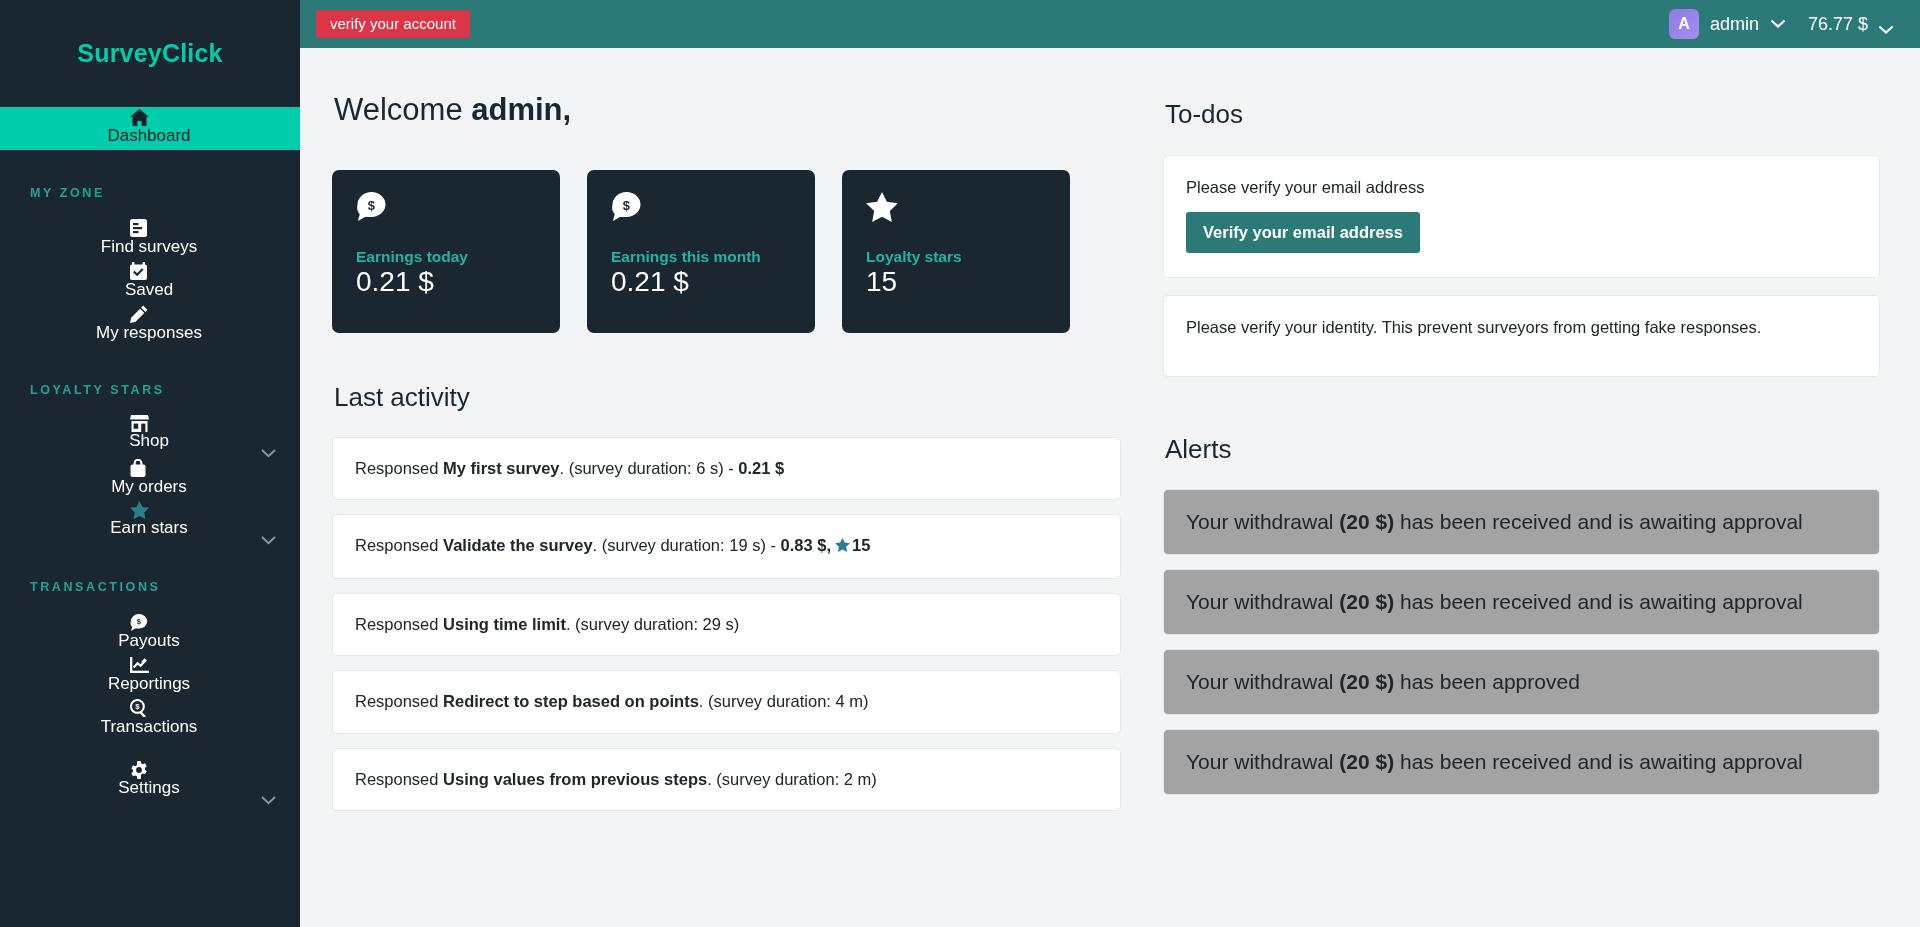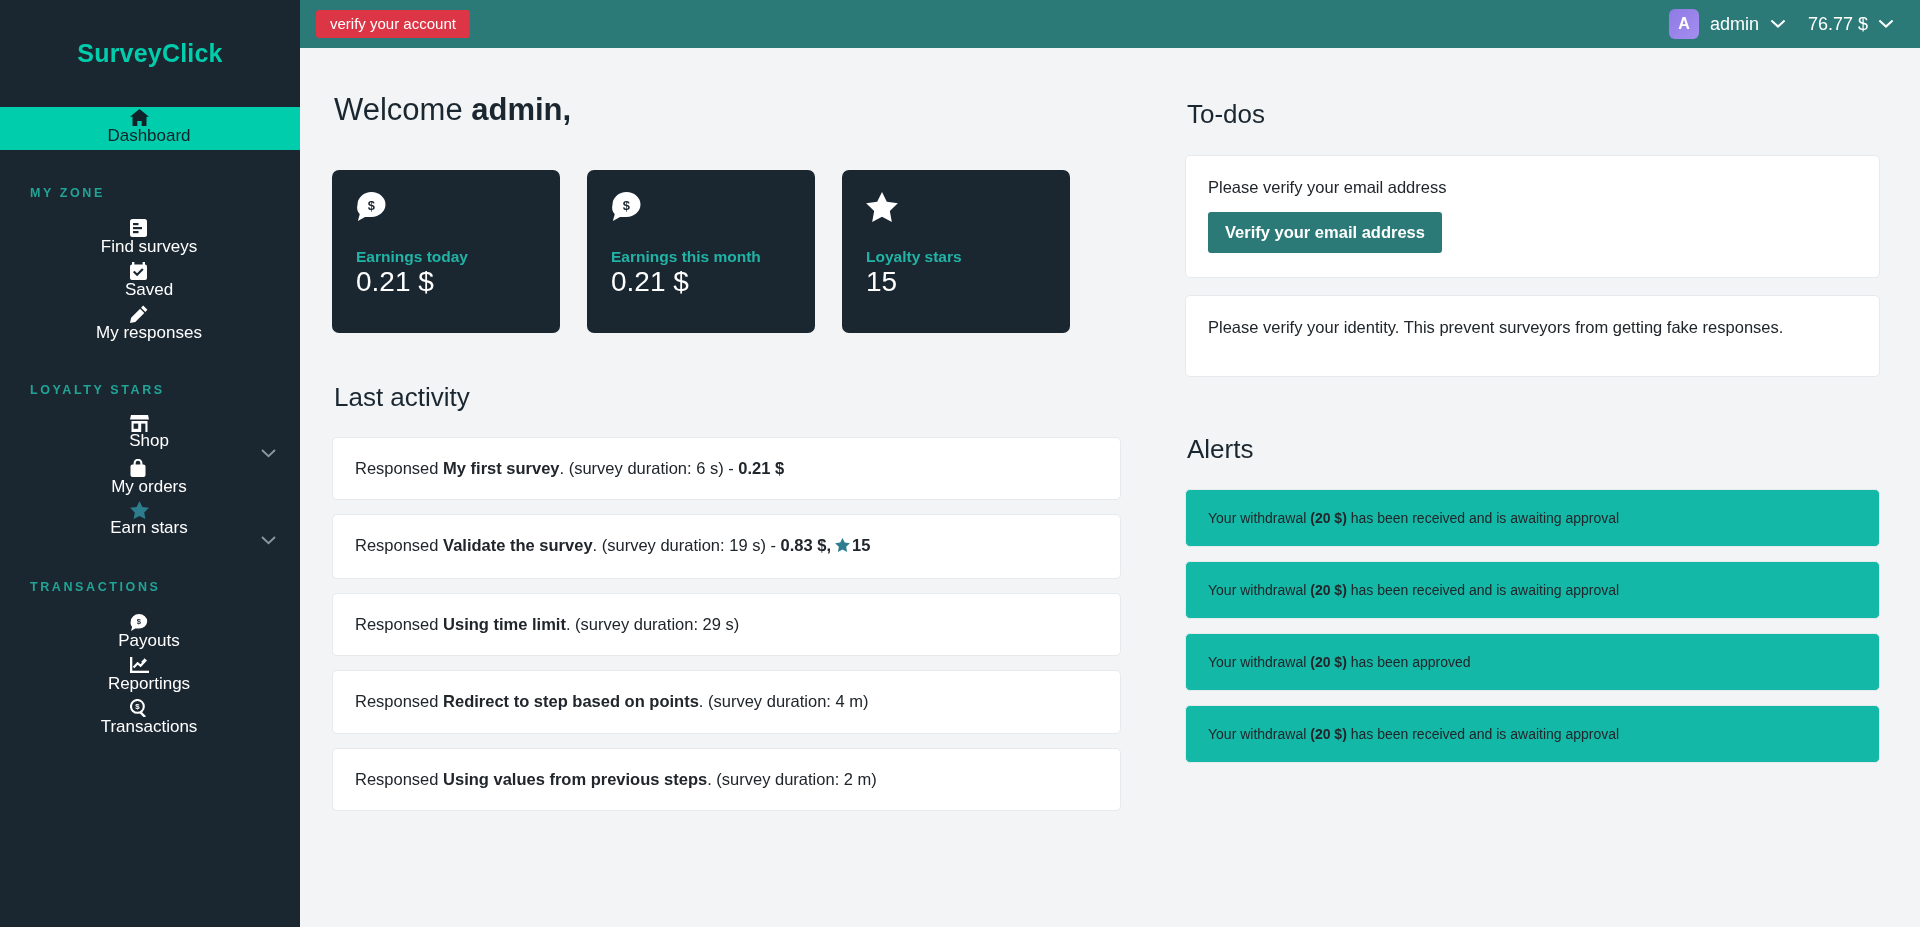--- a/index.html
+++ b/index.html
@@ -72,28 +72,28 @@
   }
   .topbar-right { margin-left: auto; display: flex; align-items: center; gap: 22px; }
   .user-chip { display: flex; align-items: center; gap: 11px; cursor: pointer; }
   .avatar {
     width: 30px; height: 30px; border-radius: 6px;
     background: linear-gradient(135deg,#8f7ae5,#a58ef0);
     color: #fff; font-size: 16px; font-weight: 600;
     display: flex; align-items: center; justify-content: center;
   }
   .user-name { color: #fff; font-size: 18px; }
-  .balance { color: #fff; font-size: 18px; display: flex; align-items: center; gap: 10px; cursor: pointer; }
+  .balance { color: #fff; font-size: 18px; display: flex; align-items: flex-end; gap: 10px; cursor: pointer; }
   .caret { display: inline-flex; }
 
   .content {
     flex: 1;
     display: flex;
     padding: 44px 40px 0 32px;
-    gap: 48px;
+    gap: 26px;
     min-height: 0;
   }
   .col-left { width: 805px; min-width: 805px; display: flex; flex-direction: column; min-height: 0; }
   .col-right { flex: 1; display: flex; flex-direction: column; min-height: 0; margin-top: 7px; }
 
   h1.welcome {
     font-size: 31px; font-weight: 400; color: #1b2730;
     margin: 0 0 0 2px;
   }
   h1.welcome b { font-weight: 700; }
@@ -152,25 +152,25 @@
     background: #2b7a77; color: #fff;
     border: none; border-radius: 3px;
     font-size: 16.5px; font-weight: 600;
     padding: 11px 17px;
     cursor: pointer;
     font-family: "Liberation Sans", sans-serif;
   }
   .todos-list { margin-top: 25px; }
   .alerts-list { margin-top: 24px; }
   .alert-card {
-    background: #14b8a6;
+    background: #a3a3a3;
     border: 1px solid #e7eaec;
     border-radius: 5px;
     padding: 20px 22px;
-    font-size: 14px; color: #20262b;
+    font-size: 21px; color: #20262b;
     margin-bottom: 14px;
   }
   .alert-card b { font-weight: 700; }
   h2.sec.alerts-h { margin-top: 40px; }
 </style>
 </head>
 <body>
 
 <div class="app">
 
@@ -294,20 +294,34 @@
             <circle cx="7.4" cy="7.4" r="6.4" stroke="#fff" stroke-width="2.1" fill="none"></circle>
             <text x="7.4" y="10.3" font-size="7.8" font-weight="700" fill="#fff" text-anchor="middle" font-family="Liberation Sans, sans-serif">$</text>
             <rect x="11.4" y="12.6" width="6.4" height="2.4" fill="#fff" transform="rotate(45 11.4 12.6)"></rect>
           </svg>
       </span>
       <span class="lbl">Transactions</span>
     </div>
 
     <div class="nav-spacer-xl"></div>
 
+    <div class="nav-item">
+      <span class="ico">
+        <svg width="18" height="18" viewBox="0 0 18 18">
+            <path fill="#fff" d="M7.3 0h3.4l.5 2.3 1.6.9 2.2-.9 1.7 3-1.7 1.6v1.8l1.7 1.6-1.7 3-2.2-.9-1.6.9L10.7 18H7.3l-.5-2.7-1.6-.9-2.2.9-1.7-3L3 10.7V8.9L1.3 7.3l1.7-3 2.2.9 1.6-.9z"></path>
+            <circle cx="9" cy="9" r="2.9" fill="#1b2730"></circle>
+          </svg>
+      </span>
+      <span class="lbl">Settings</span>
+      <span class="chev">
+        <svg width="15" height="9" viewBox="0 0 15 9">
+            <path d="M1 1l6.5 6.2L14 1" stroke="#b3bcc2" stroke-width="1.9" fill="none"></path>
+          </svg>
+      </span>
+    </div>
   </aside>
 
   <div class="main">
 
     <header class="topbar">
       <div class="verify-badge">verify your account</div>
       <div class="topbar-right">
         <div class="user-chip">
           <span class="avatar">A</span>
           <span class="user-name">admin</span>

